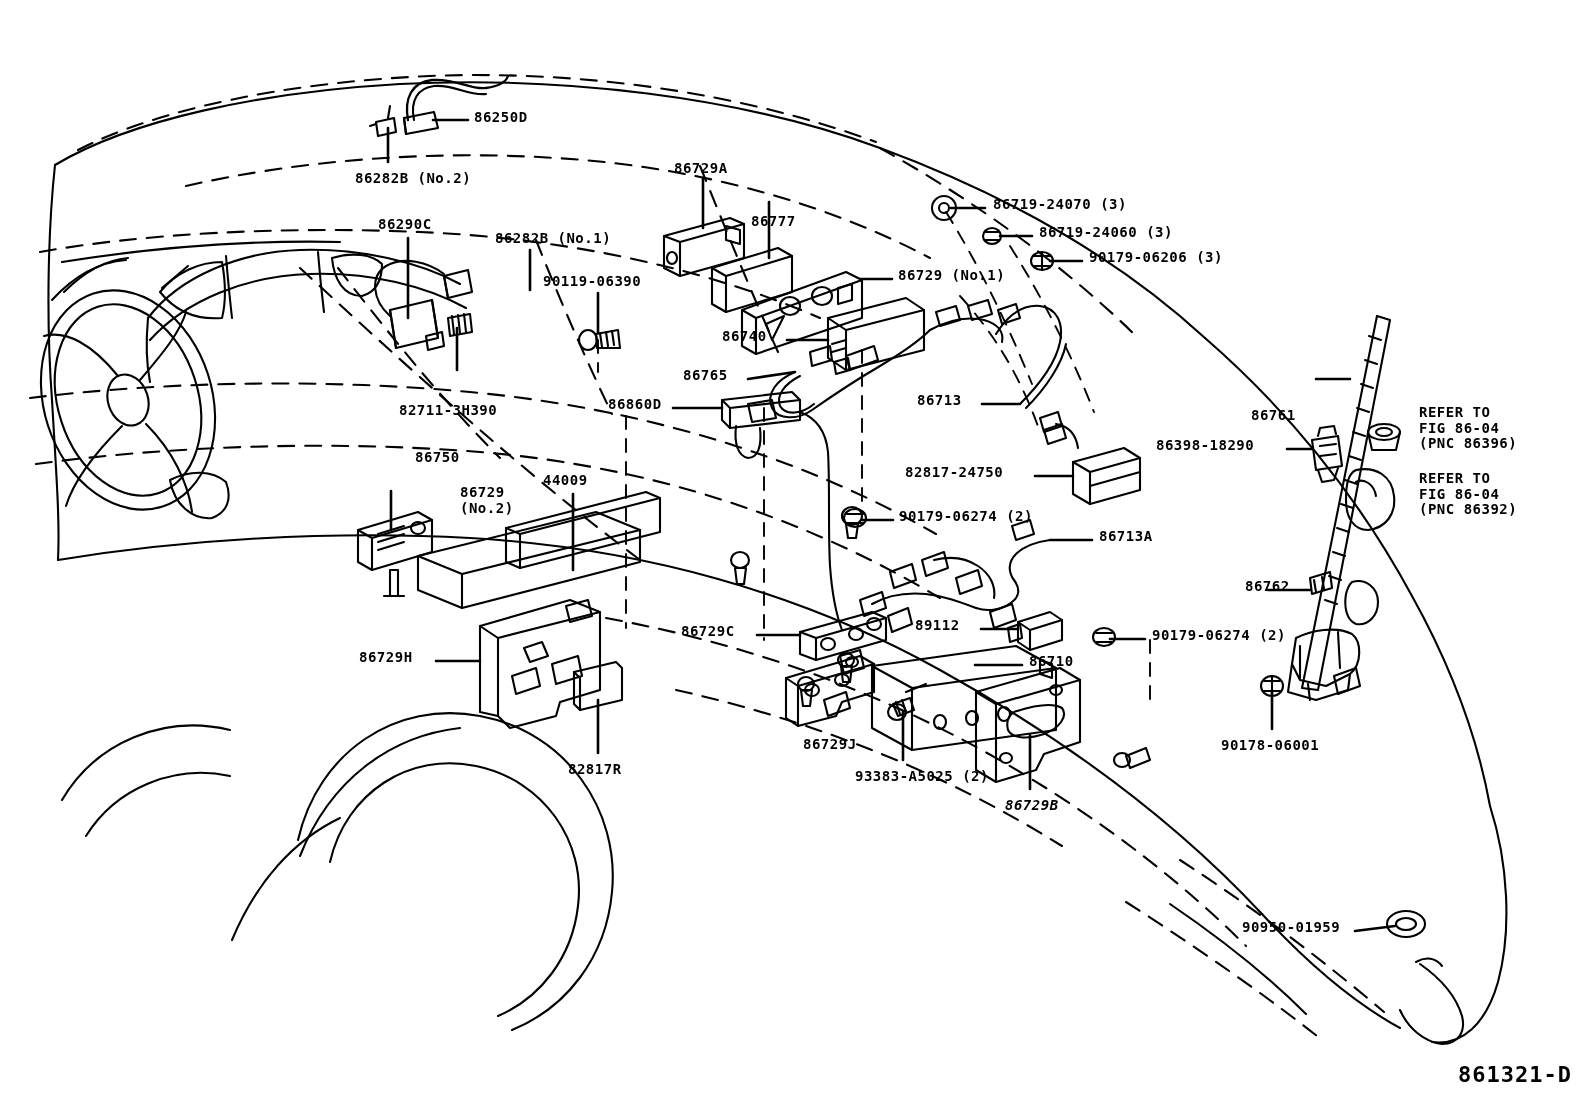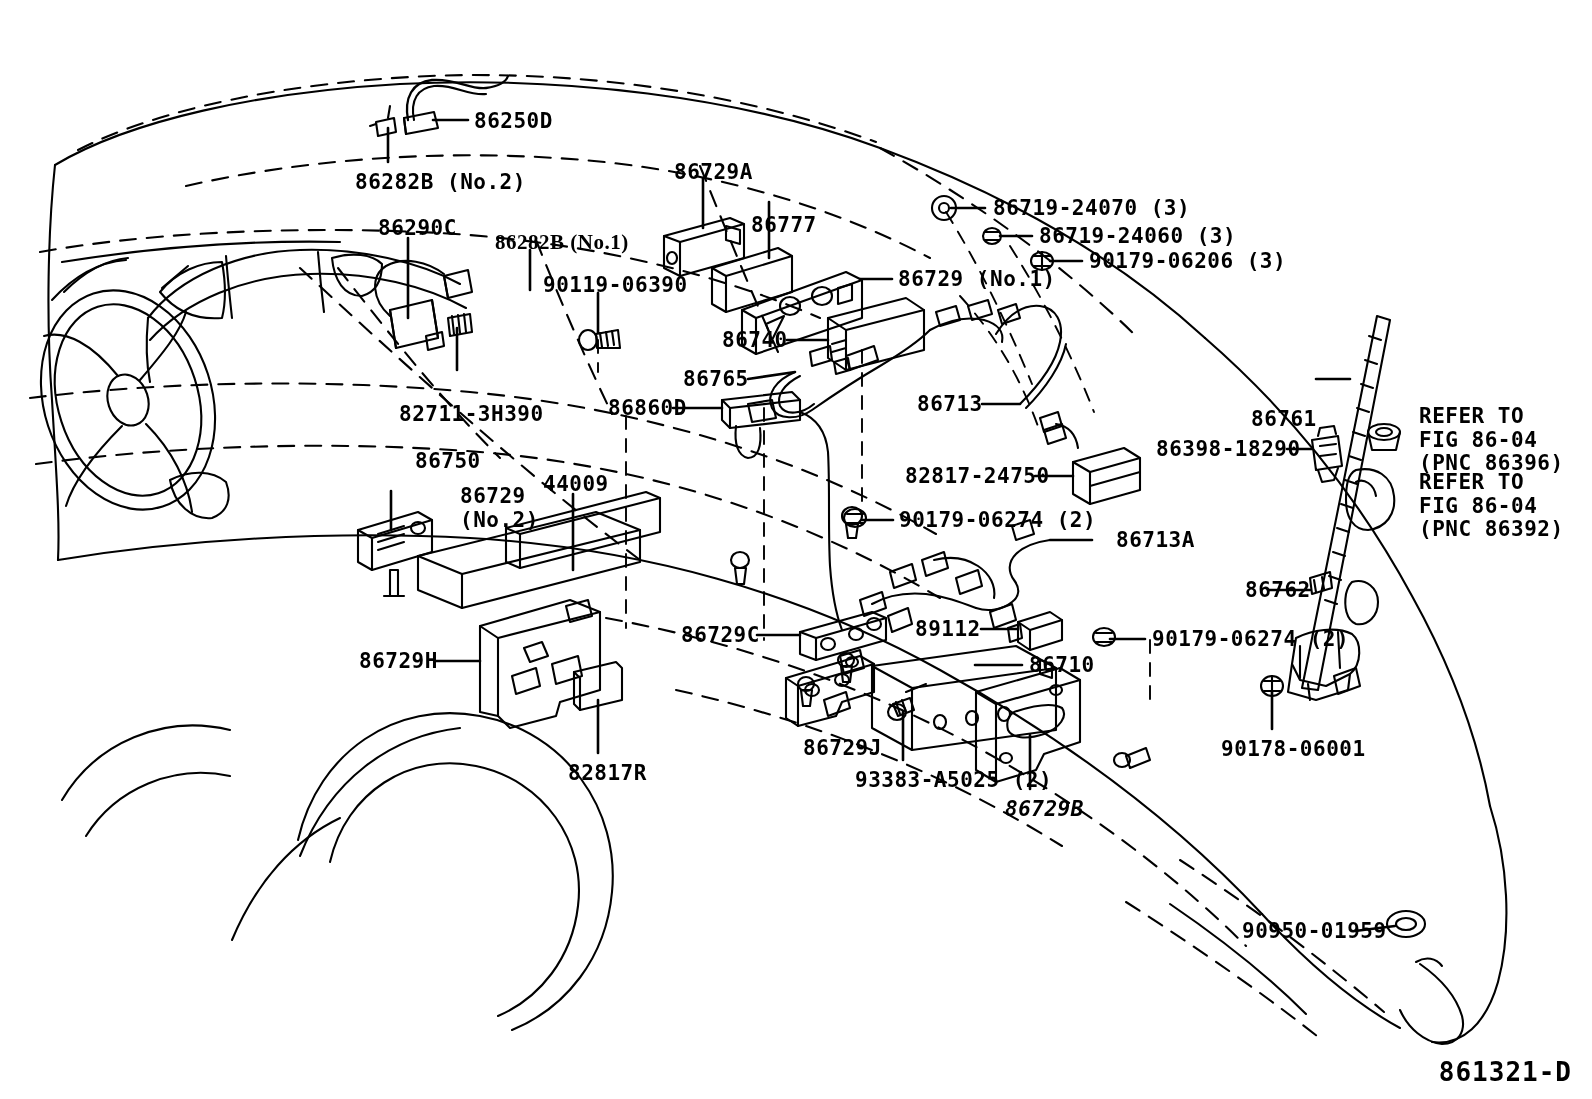--- a/index.html
+++ b/index.html
@@ -18,36 +18,36 @@
   }
   #art-layer {
     position: absolute;
     left: 0; top: 0;
     width: 1592px;
     height: 1099px;
   }
   .callout {
     position: absolute;
     font-family: "DejaVu Sans Mono", "Liberation Mono", monospace;
-    font-size: 21px;
+    font-size: 14px;
     font-weight: 700;
     letter-spacing: 0.5px;
     color: #000000;
     white-space: pre;
     line-height: 1.16;
   }
   .callout.multi {
     line-height: 1.12;
   }
   .diagram-id {
     position: absolute;
     right: 20px;
     bottom: 12px;
     font-family: "DejaVu Sans Mono", "Liberation Mono", monospace;
-    font-size: 26px;
+    font-size: 22px;
     font-weight: 700;
     color: #000000;
     letter-spacing: 1px;
   }
 </style>
 </head>
 <body>
 
 <div id="diagram-root">
 
@@ -510,21 +510,21 @@
         <line x1="903" y1="760" x2="903" y2="712"></line>
         <line x1="1030" y1="789" x2="1030" y2="735"></line>
         <line x1="1355" y1="931" x2="1395" y2="926"></line>
       </g>
   </svg>
 
   <div id="callout-layer">
       <div class="callout" style="left: 474px; top: 109px;">86250D</div>
       <div class="callout" style="left: 355px; top: 170px;">86282B (No.2)</div>
       <div class="callout" style="left: 378px; top: 216px;">86290C</div>
-      <div class="callout" style="left: 495px; top: 230px; font-family: Liberation Serif, serif;">86282B (No.1)</div>
+      <div class="callout" style="left: 495px; top: 230px;">86282B (No.1)</div>
       <div class="callout" style="left: 543px; top: 273px;">90119-06390</div>
       <div class="callout" style="left: 399px; top: 378px; margin-top: 24px;">82711-3H390</div>
       <div class="callout" style="left: 674px; top: 160px;">86729A</div>
       <div class="callout" style="left: 751px; top: 185px; margin-top: 28px;">86777</div>
       <div class="callout" style="left: 993px; top: 196px;">86719-24070 (3)</div>
       <div class="callout" style="left: 1039px; top: 224px;">86719-24060 (3)</div>
       <div class="callout" style="left: 1089px; top: 249px;">90179-06206 (3)</div>
       <div class="callout" style="left: 898px; top: 267px;">86729 (No.1)</div>
       <div class="callout" style="left: 722px; top: 328px;">86740</div>
       <div class="callout" style="left: 683px; top: 367px;">86765</div>
@@ -537,21 +537,21 @@
 (PNC 86396)</div>
       <div class="callout multi" style="left: 1419px; top: 471px;">REFER TO
 FIG 86-04
 (PNC 86392)</div>
       <div class="callout" style="left: 415px; top: 449px;">86750</div>
       <div class="callout" style="left: 543px; top: 472px;">44009</div>
       <div class="callout multi" style="left: 460px; top: 485px;">86729
 (No.2)</div>
       <div class="callout" style="left: 905px; top: 464px;">82817-24750</div>
       <div class="callout" style="left: 899px; top: 508px;">90179-06274 (2)</div>
-      <div class="callout" style="left: 1099px; top: 528px; margin-left: 17px;">86713A</div>
+      <div class="callout" style="left: 1099px; top: 528px;">86713A</div>
       <div class="callout" style="left: 1203px; top: 578px; margin-left: 42px;">86762</div>
       <div class="callout" style="left: 681px; top: 623px;">86729C</div>
       <div class="callout" style="left: 915px; top: 617px;">89112</div>
       <div class="callout" style="left: 1152px; top: 627px;">90179-06274 (2)</div>
       <div class="callout" style="left: 359px; top: 649px;">86729H</div>
       <div class="callout" style="left: 1029px; top: 653px;">86710</div>
       <div class="callout" style="left: 1221px; top: 737px;">90178-06001</div>
       <div class="callout" style="left: 803px; top: 736px;">86729J</div>
       <div class="callout" style="left: 855px; top: 768px;">93383-A5025 (2)</div>
       <div class="callout" style="left: 568px; top: 761px;">82817R</div>

